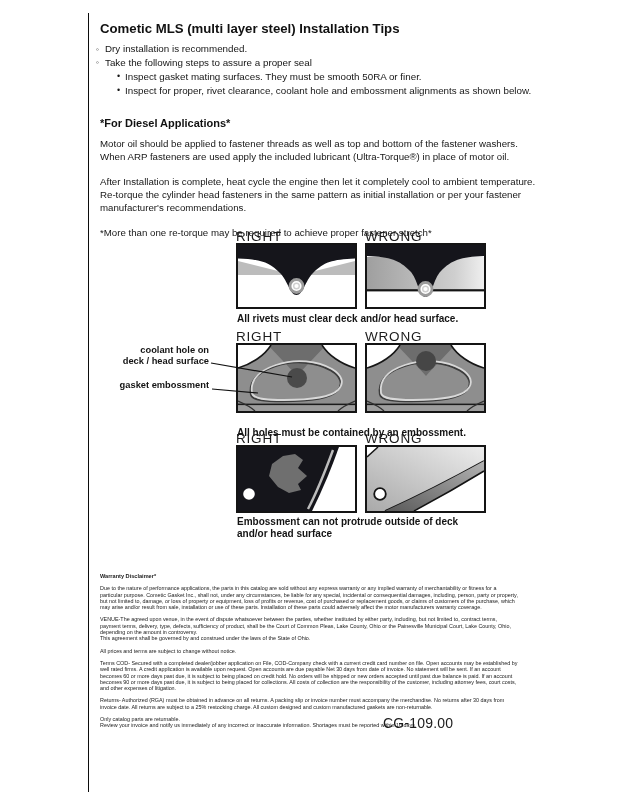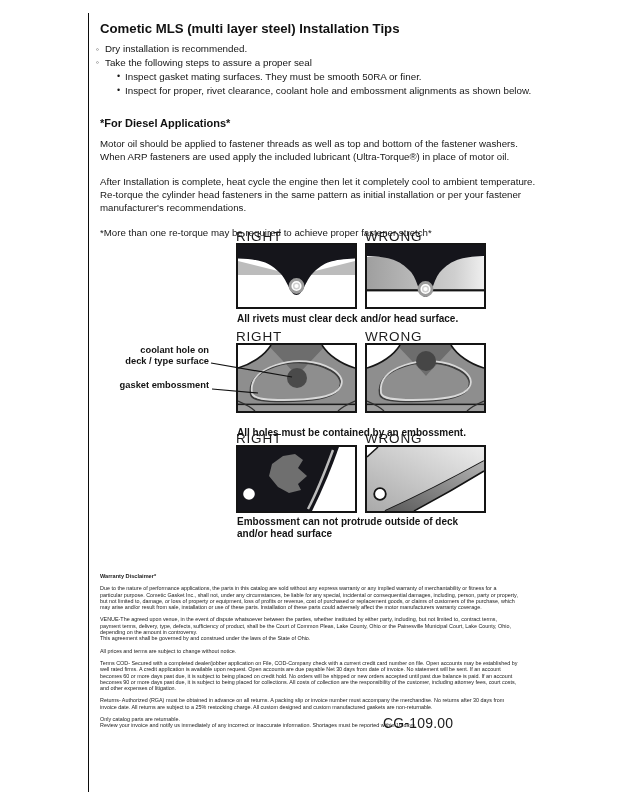--- a/index.html
+++ b/index.html
@@ -82,21 +82,21 @@
       <circle cx="58.5" cy="44" r="2.8" fill="#ffffff" stroke="#cfcfcf" stroke-width="1.4"></circle>
     </svg>
   </div>
   <div class="caption" style="left:237px;top:313px;">All rivets must clear deck and/or head surface.</div>
 
   <div class="rw-label" style="left:236px;top:329px;">RIGHT</div>
   <div class="rw-label" style="left:365px;top:329px;">WRONG</div>
 
   <div class="sidelabel" style="left:119px;top:345px;width:90px;">
     <div>coolant hole on</div>
-    <div>deck / type surface</div>
+    <div>deck / head surface</div>
   </div>
   <div class="sidelabel" style="left:117px;top:374px;width:92px;margin-top:6px;">gasket embossment</div>
 
   <div class="panel" style="left:236px;top:343px;">
     <svg width="117" height="66" viewBox="0 0 117 66">
       <rect width="117" height="66" fill="#8e8e8e"></rect>
       <path d="M30,0 H88 C77,12 66,23 59,31 C52,23 41,12 30,0 Z" fill="#6d6d6d"></path>
       <path d="M0,0 H33 C27,10 14,19 0,23 Z" fill="#ffffff"></path>
       <path d="M33,0 C27,10 14,19 0,23" fill="none" stroke="#161616" stroke-width="1.6"></path>
       <path d="M117,0 H84 C90,10 103,19 117,23 Z" fill="#ffffff"></path>

